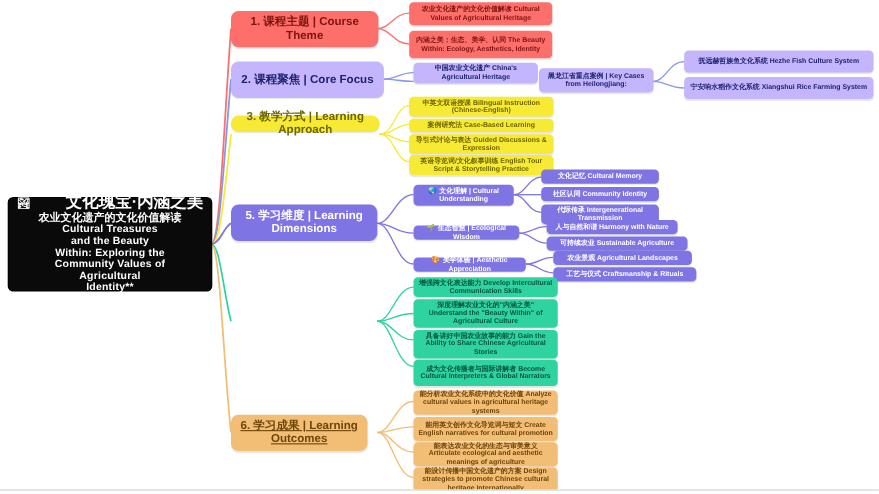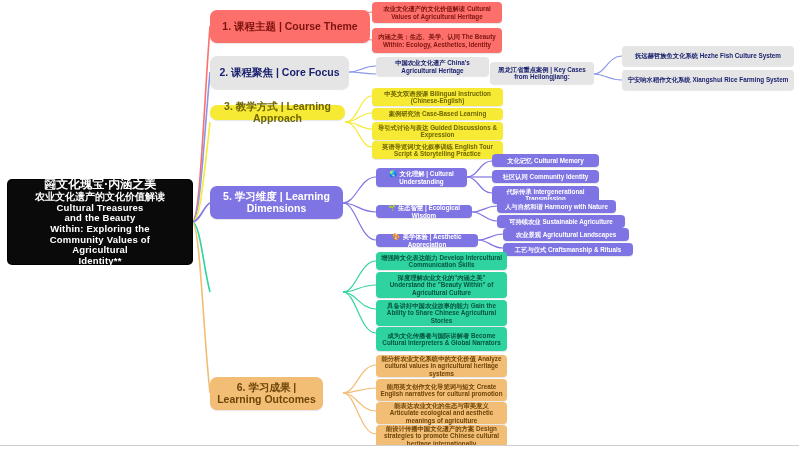--- a/index.html
+++ b/index.html
@@ -27,21 +27,21 @@
 
   
   .root{
     left:8px;top:180px;width:184px;height:84px;
     background:#0a0a0a;color:#ffffff;
     border-radius:4px;
     font-size:9.5px;font-weight:bold;
     box-shadow:0 0 0 1px #000;
     z-index:4;
   }
-  .root .line1{font-size:12px;}
+  .root .line1{font-size:15px;padding-left:32px;}
   .root .line2{font-size:10px;}
   .root .en{font-size:9.5px;letter-spacing:.2px;}
 
   
   .l1{
     font-size:10.5px;font-weight:bold;color:#1d1d1d;
     border-radius:7px;
     box-shadow:0 1px 1px rgba(0,0,0,.10);
   }
   
@@ -51,21 +51,21 @@
     box-shadow:0 1px 1px rgba(0,0,0,.10);
   }
   
   .l3{
     font-size:6.3px;font-weight:bold;
     border-radius:4px;
     box-shadow:0 1px 1px rgba(0,0,0,.10);
   }
 
   .c-red   {background:#fd6f6a;color:#7d1410;}
-  .c-blue  {background:#e5e5e5;color:#1b2270;}
+  .c-blue  {background:#c4b5fd;color:#1b2270;}
   .c-yellow{background:#f6ea35;color:#6e6400;}
   .c-purple{background:#7f74e3;color:#efeeff;}
   .c-green {background:#2ed3a0;color:#065340;}
   .c-orange{background:#f2bd74;color:#6e4508;}
 
   .c-purple.l1{color:#ffffff;}
   .c-purple.l2,.c-purple.l3{color:#ffffff;}
   .c-red.l2,.c-red.l3{color:#7d1410;}
   .c-blue.l2,.c-blue.l3{color:#1b2270;}
   .c-yellow.l2{color:#6e6400;}
@@ -149,21 +149,21 @@
       <span class="cn line2">农业文化遗产的文化价值解读</span><br>
       <span class="en">Cultural Treasures</span><br>
       <span class="en">and the Beauty</span><br>
       <span class="en">Within: Exploring the</span><br>
       <span class="en">Community Values of</span><br>
       <span class="en">Agricultural</span><br>
       <span class="en">Identity**</span>
     </span>
   </div>
 
-  <div class="node l1 c-red" style="left:210px;top:10px;width:160px;height:33px;">
+  <div class="node l1 c-red" style="left:210px;top:10px;width:134px;height:33px;">
     <span class="txt">1. 课程主题 | Course Theme</span>
   </div>
 
   <div class="node l2 c-red" style="left:372px;top:2px;width:130px;height:21px;">
     <span class="txt">农业文化遗产的文化价值解读 Cultural Values of Agricultural Heritage</span>
   </div>
 
   <div class="node l2 c-red" style="left:372px;top:28px;width:130px;height:25px;">
     <span class="txt">内涵之美：生态、美学、认同 The Beauty Within: Ecology, Aesthetics, Identity</span>
   </div>
@@ -255,21 +255,21 @@
   <div class="node l2 c-green" style="left:376px;top:272px;width:131px;height:26px;">
     <span class="txt">深度理解农业文化的"内涵之美" Understand the "Beauty Within" of Agricultural Culture</span>
   </div>
   <div class="node l2 c-green" style="left:376px;top:300px;width:131px;height:26px;">
     <span class="txt">具备讲好中国农业故事的能力 Gain the Ability to Share Chinese Agricultural Stories</span>
   </div>
   <div class="node l2 c-green" style="left:376px;top:327px;width:131px;height:24px;">
     <span class="txt">成为文化传播者与国际讲解者 Become Cultural Interpreters &amp; Global Narrators</span>
   </div>
 
-  <div class="node l1 c-orange" style="left:210px;top:377px;width:113px;height:33px;">
+  <div class="node l1 c-orange" style="left:210px;top:377px;width:124px;height:33px;text-decoration:underline;">
     <span class="txt">6. 学习成果 | Learning Outcomes</span>
   </div>
 
   <div class="node l2 c-orange" style="left:376px;top:355px;width:131px;height:22px;">
     <span class="txt">能分析农业文化系统中的文化价值 Analyze cultural values in agricultural heritage systems</span>
   </div>
   <div class="node l2 c-orange" style="left:376px;top:379px;width:131px;height:22px;">
     <span class="txt">能用英文创作文化导览词与短文 Create English narratives for cultural promotion</span>
   </div>
   <div class="node l2 c-orange" style="left:376px;top:402px;width:131px;height:22px;">

